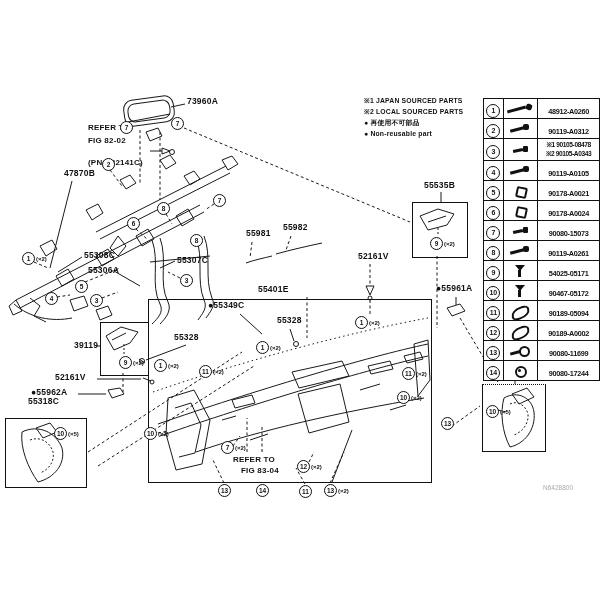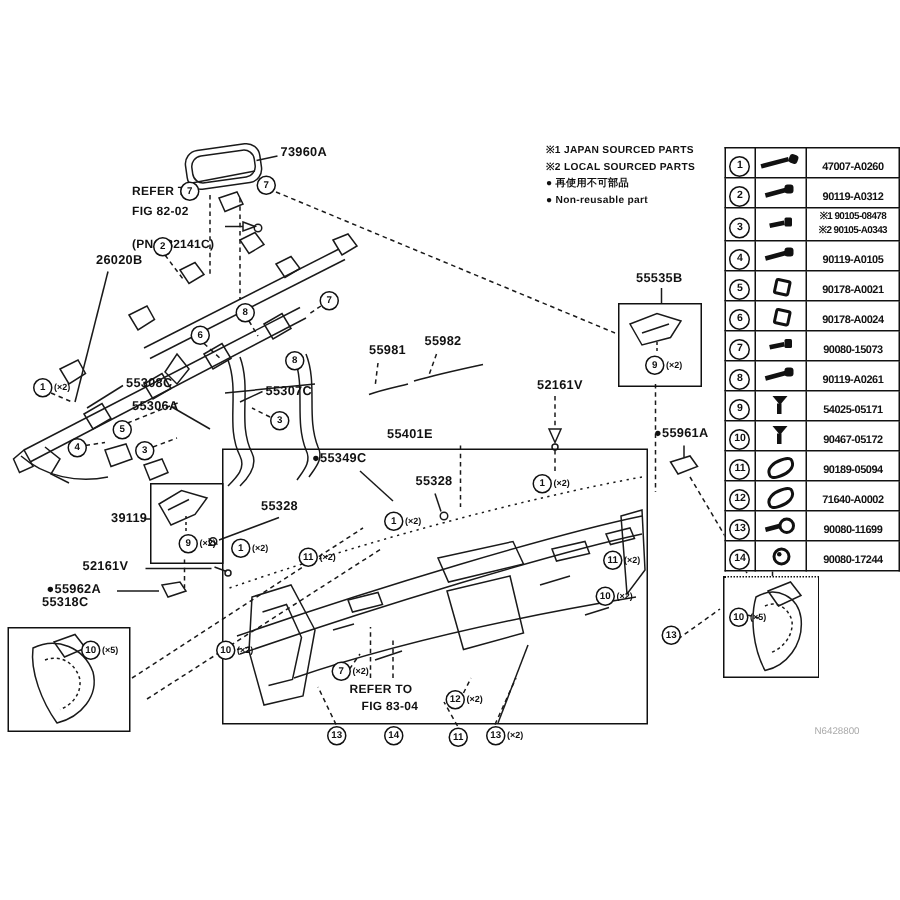--- a/index.html
+++ b/index.html
@@ -220,21 +220,21 @@
     <div>※1 JAPAN SOURCED PARTS</div>
     <div>※2 LOCAL SOURCED PARTS</div>
     <div><span>●</span> <span>再使用不可部品</span></div>
     <div><span>●</span> <span>Non-reusable part</span></div>
   </div>
 
   <div class="lbl" style="left:187px;top:97px">73960A</div>
   <div class="lbl small" style="left:88px;top:123px">REFER TO</div>
   <div class="lbl small" style="left:88px;top:136px">FIG 82-02</div>
   <div class="lbl small" style="left:88px;top:158px">(PNC 82141C)</div>
-  <div class="lbl" style="left:64px;top:169px">26020B</div>
+  <div class="lbl" style="left:64px;top:169px">47870B</div>
   <div class="lbl" style="left:84px;top:251px">55308C</div>
   <div class="lbl" style="left:88px;top:266px">55306A</div>
   <div class="lbl" style="left:177px;top:256px">55307C</div>
   <div class="lbl" style="left:246px;top:229px">55981</div>
   <div class="lbl" style="left:283px;top:223px">55982</div>
   <div class="lbl" style="left:358px;top:252px">52161V</div>
   <div class="lbl" style="left:258px;top:285px">55401E</div>
   <div class="lbl" style="left:208px;top:301px"><span>●</span><span>55349C</span></div>
   <div class="lbl" style="left:174px;top:333px">55328</div>
   <div class="lbl" style="left:277px;top:316px">55328</div>
@@ -368,21 +368,21 @@
   <div class="co" style="left:324px;top:484px">
       <span class="cn">13</span>
       <span class="ct">(×2)</span>
     </div>
 
   <table class="legend">
     <tbody>
         <tr>
       <td class="c-num"><span class="cn">1</span></td>
       <td class="c-ic"><span class="ic" data-icon="bolt-long"></span></td>
-      <td class="c-pn"><span class="pn">47007-A0260</span></td>
+      <td class="c-pn"><span class="pn">48912-A0260</span></td>
         </tr>
     <tr class="dash">
       <td><span class="cn">2</span></td>
       <td><span class="ic" data-icon="bolt"></span></td>
       <td><span class="pn">90119-A0312</span></td>
         </tr>
     <tr class="h22">
       <td><span class="cn">3</span></td>
       <td><span class="ic" data-icon="screw"></span></td>
       <td>
@@ -426,21 +426,21 @@
       <td><span class="pn">90467-05172</span></td>
         </tr>
     <tr>
       <td><span class="cn">11</span></td>
       <td><span class="ic" data-icon="spring-clip"></span></td>
       <td><span class="pn">90189-05094</span></td>
         </tr>
     <tr>
       <td><span class="cn">12</span></td>
       <td><span class="ic" data-icon="spring-clip"></span></td>
-      <td><span class="pn">71640-A0002</span></td>
+      <td><span class="pn">90189-A0002</span></td>
         </tr>
     <tr>
       <td><span class="cn">13</span></td>
       <td><span class="ic" data-icon="screw-washer"></span></td>
       <td><span class="pn">90080-11699</span></td>
         </tr>
     <tr>
       <td><span class="cn">14</span></td>
       <td><span class="ic" data-icon="grommet"></span></td>
       <td><span class="pn">90080-17244</span></td>

